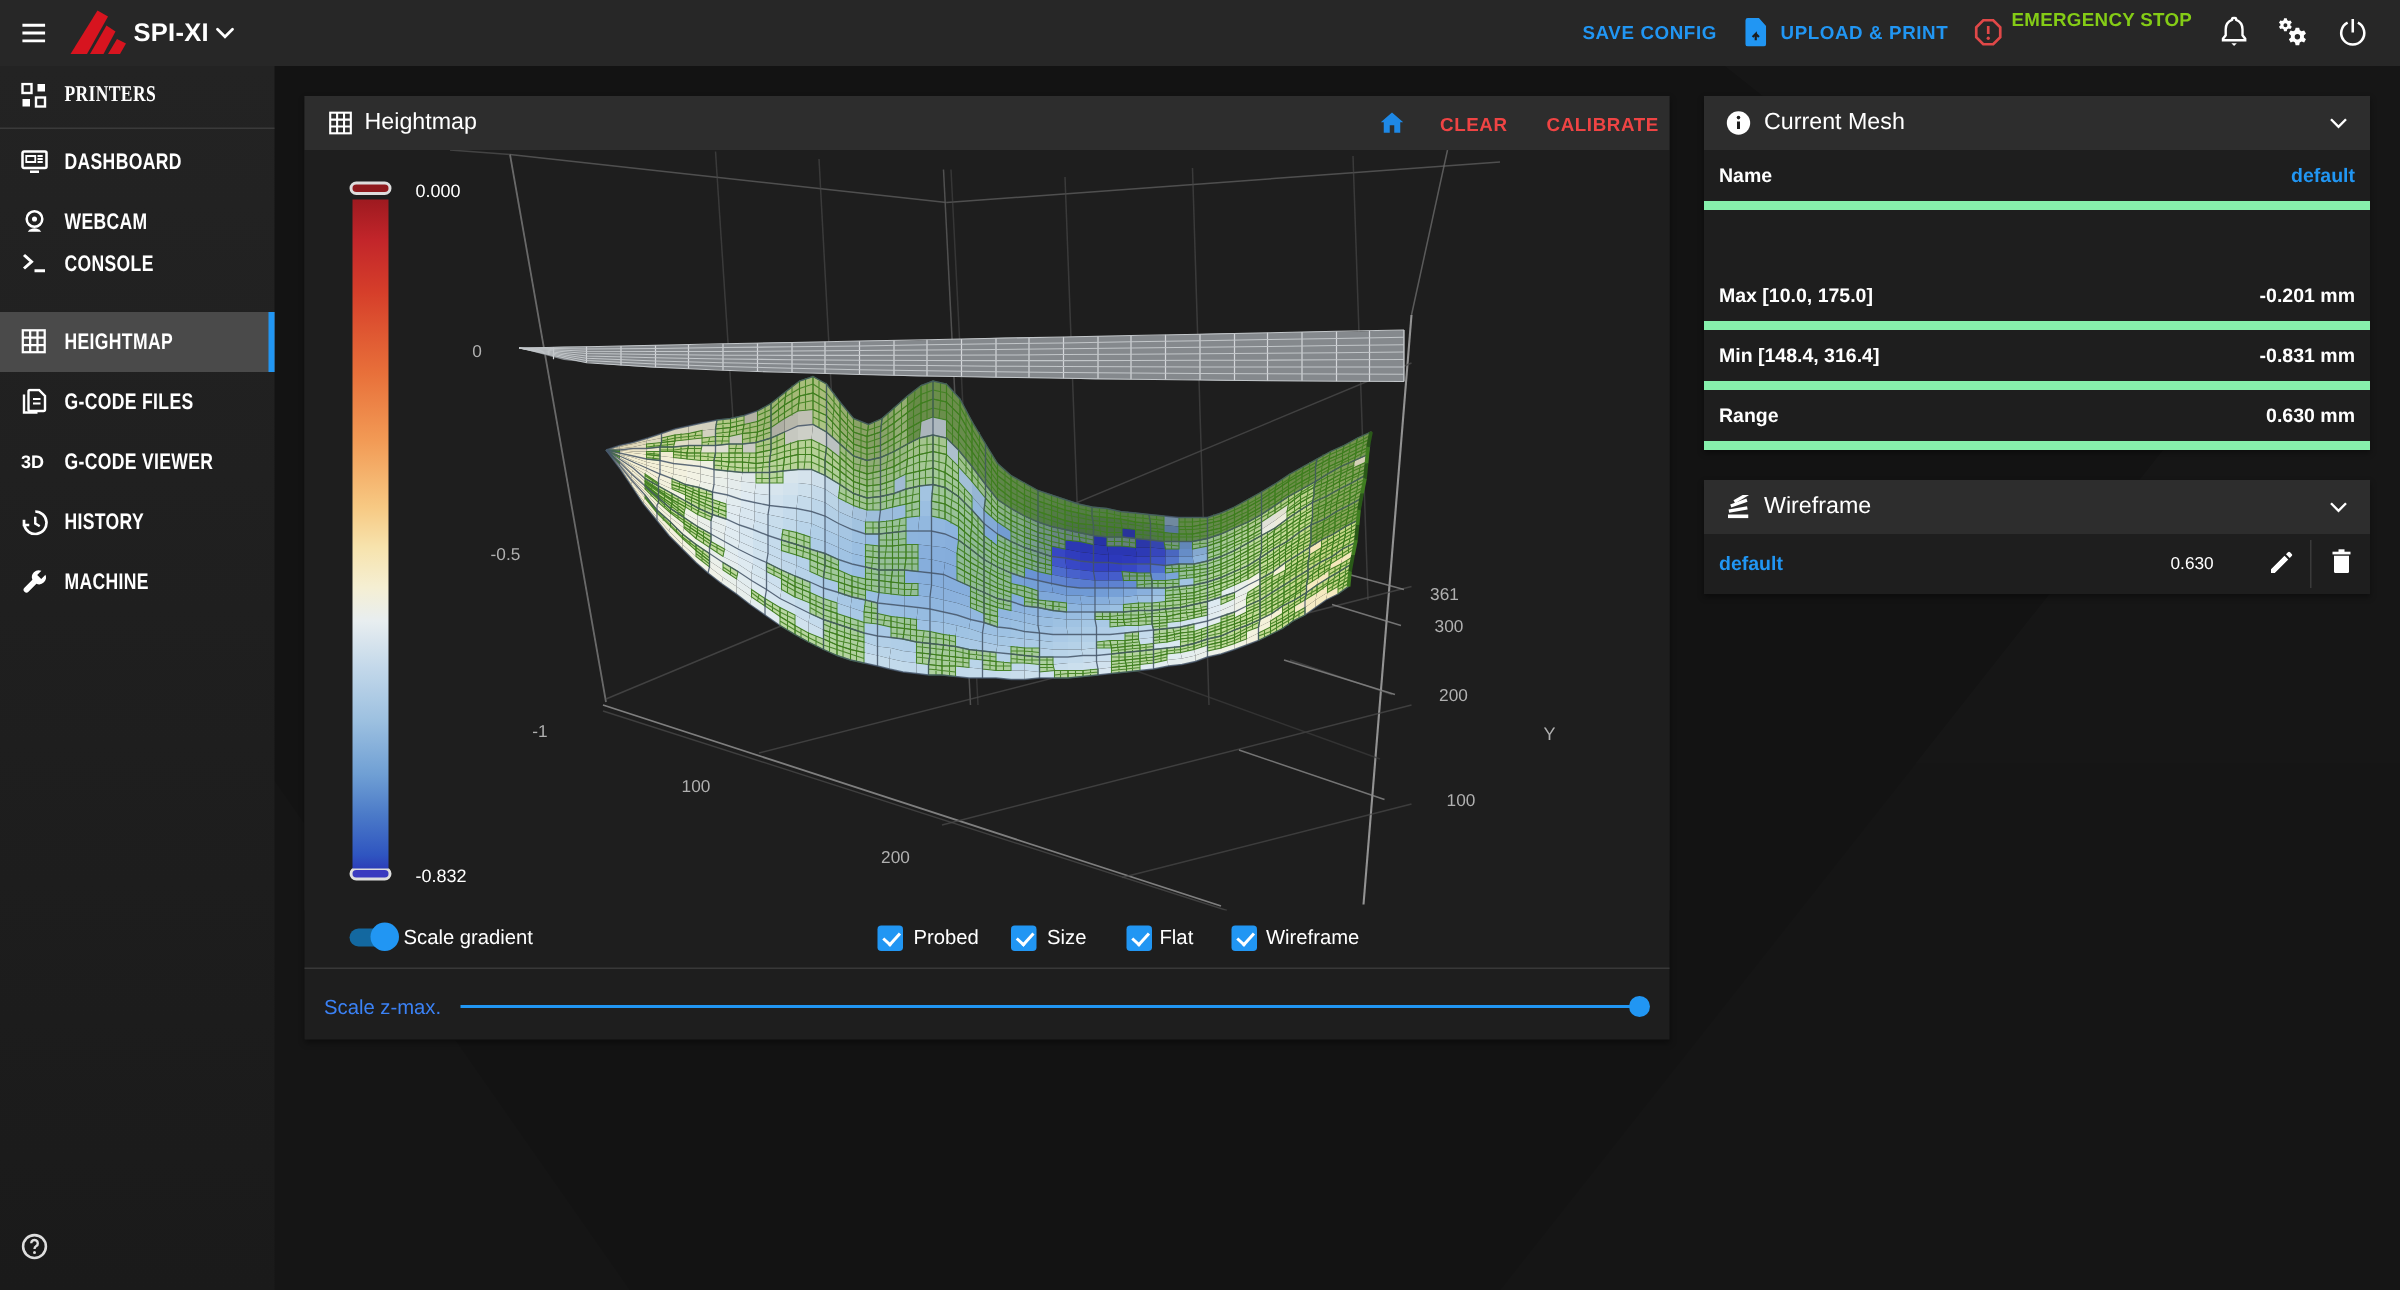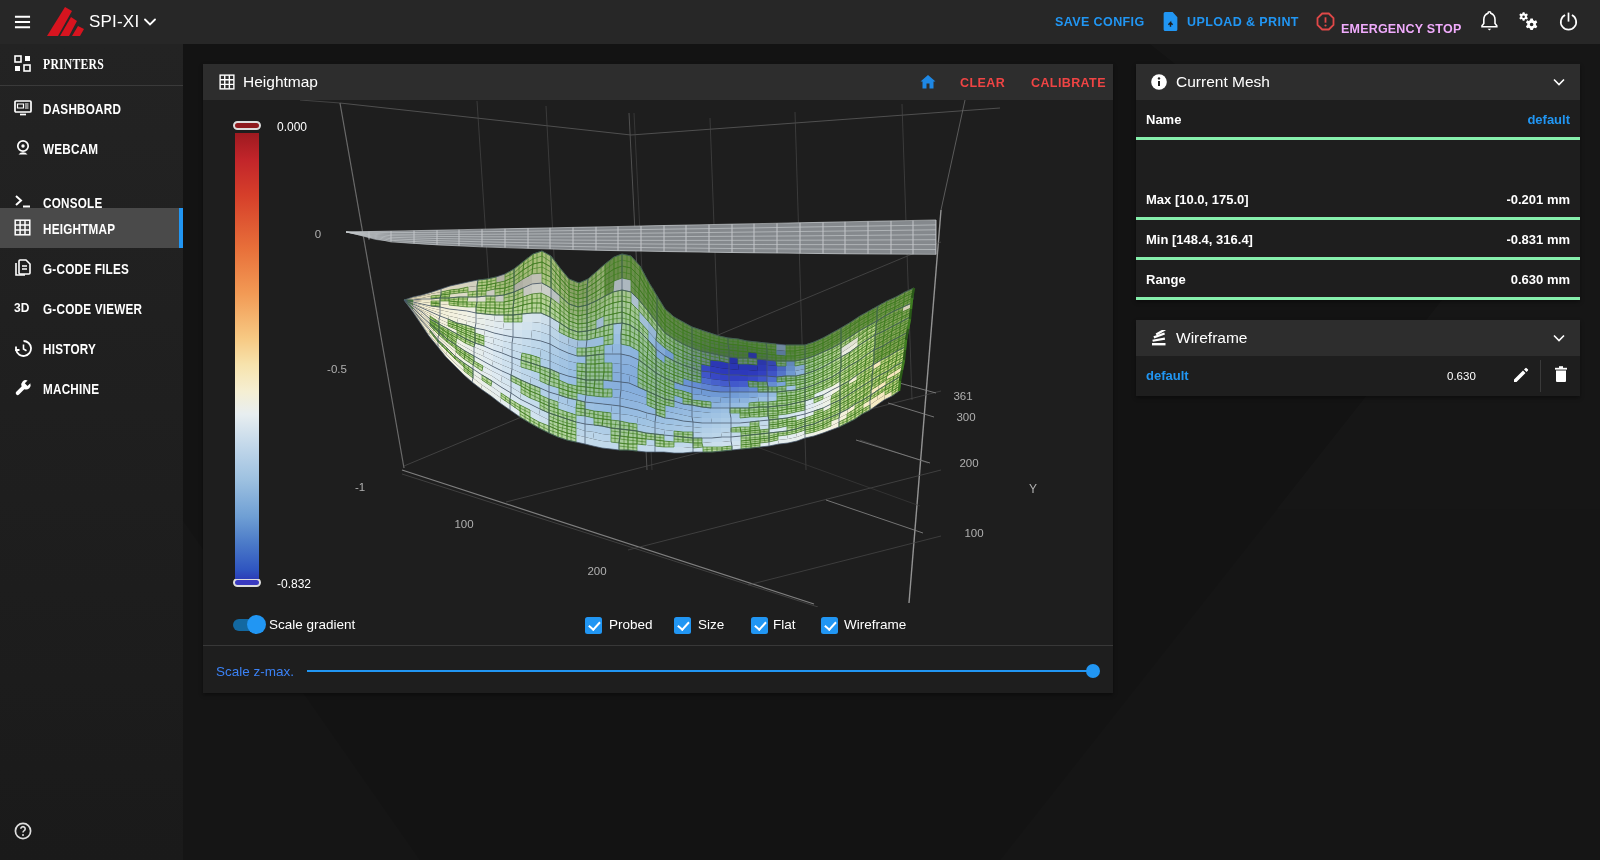--- a/index.html
+++ b/index.html
@@ -3,21 +3,21 @@
 *{margin:0;padding:0;box-sizing:border-box}
 html,body{width:1600px;height:860px;overflow:hidden;background:#131313;font-family:"Liberation Sans",sans-serif;position:relative}
 .abs{position:absolute}
 .topbar{position:absolute;left:0;top:0;width:1600px;height:44px;background:#272727;z-index:30}
 .sidebar{position:absolute;left:0;top:44px;width:183px;height:816px;background:linear-gradient(180deg,#232323,#1a1a1a);z-index:20}
 .navrow{position:absolute;left:0;width:183px;height:40px}
 .navrow .lbl{position:absolute;left:43px;top:50%;transform:translateY(-50%) scaleX(0.78);transform-origin:left center;font-size:15px;font-weight:bold;color:#fff;letter-spacing:.3px;white-space:nowrap}
 .card{position:absolute;background:#1e1e1e;box-shadow:0 2px 4px rgba(0,0,0,.4)}
 .chead{position:absolute;left:0;top:0;width:100%;height:36px;background:#2d2d2d}
 .ctitle{position:absolute;left:40px;top:9px;font-size:15.5px;color:#fff}
-.row{position:absolute;width:100%;height:40px;border-bottom:3px solid #86efac}
+.row{position:absolute;width:100%;height:40px;border-bottom:6px solid #86efac}
 .rlbl{position:absolute;left:10px;top:50%;transform:translateY(-50%);font-size:13px;font-weight:bold;color:#fff}
 .rval{position:absolute;right:10px;top:50%;transform:translateY(-50%);font-size:13px;font-weight:bold;color:#fff}
 .blue{color:#2196f3}
 .btn{position:absolute;font-size:12.5px;font-weight:bold;color:#ef4444;letter-spacing:.4px}
 .cb{position:absolute;width:17px;height:17px;background:#2196f3;border-radius:2.5px}
 .cb:after{content:"";position:absolute;left:5.5px;top:2px;width:4.5px;height:9px;border:solid #fff;border-width:0 2.2px 2.2px 0;transform:rotate(42deg)}
 .cblbl{position:absolute;font-size:13.5px;color:#fff}
 </style></head><body>
 <svg class="abs" style="left:0;top:0;z-index:1" width="1600" height="860">
     <g fill="#ffffff" opacity="0.012">
@@ -30,36 +30,36 @@
     <svg style="position:absolute;left:14px;top:14px;" width="17" height="16" viewBox="0 0 18 15">
       <path d="M1 2h16M1 7.5h16M1 13h16" stroke="#fff" stroke-width="2" fill="none"></path>
     </svg>
     <svg style="position:absolute;left:46px;top:6px;" width="39" height="31" viewBox="0 0 39 31">
       <g>
         <path d="M1 30 L12 30 L26 5 L19 1 Z" fill="#d7141f"></path>
         <path d="M14 30 L23 30 L31 15 L25 11 Z" fill="#d7141f"></path>
         <path d="M26 30 L34 30 L38 23 L32 20 Z" fill="#d7141f"></path>
       </g>
     </svg>
-    <div class="abs" style="left:89px;top:12px;font-size:17px;font-weight:400;color:#fff;letter-spacing:.2px">SPI-XI</div>
+    <div class="abs" style="left:89px;top:12px;font-size:17px;font-weight:700;color:#fff;letter-spacing:.2px">SPI-XI</div>
     <svg style="position:absolute;left:144px;top:18px;" width="12" height="8" viewBox="0 0 12 7">
       <path d="M1 1 L6 6 L11 1" stroke="#fff" stroke-width="1.8" fill="none" stroke-linecap="round"></path>
     </svg>
     <div class="btn" style="left:1055px;top:15px;color:#2196f3">SAVE CONFIG</div>
     <svg style="position:absolute;left:1163px;top:12px;" width="15" height="19" viewBox="0 0 14 18">
       <path d="M9 0H2a1.5 1.5 0 0 0-1.5 1.5v15A1.5 1.5 0 0 0 2 18h10a1.5 1.5 0 0 0 1.5-1.5V5z" fill="#2196f3"></path>
       <path d="M7 14v-4l-2 2m2-2 2 2" stroke="#1d1d1d" stroke-width="1.4" fill="none"></path>
     </svg>
     <div class="btn" style="left:1187px;top:15px;color:#2196f3">UPLOAD &amp; PRINT</div>
     <svg style="position:absolute;left:1316px;top:12px;" width="19" height="19" viewBox="0 0 19 18">
       <path d="M6.2 1h6.6L17.5 5.7v6.6L12.8 17H6.2L1.5 12.3V5.7Z" fill="none" stroke="#e04848" stroke-width="1.8"></path>
       <path d="M9.5 4.8v5.4" stroke="#e04848" stroke-width="1.8"></path>
       <circle cx="9.5" cy="13" r="1.1" fill="#e04848"></circle>
     </svg>
-    <div class="btn" style="left:1341px;top:22px;color:#f0abfc;letter-spacing:.2px">EMERGENCY STOP</div>
+    <div class="btn" style="left:1341px;top:6px;color:#84cc16;letter-spacing:.2px">EMERGENCY STOP</div>
     <svg style="position:absolute;left:1478px;top:11px;" width="21" height="21" viewBox="0 0 21 21">
       <path d="M10 2.2a1.4 1.4 0 1 1 2.8 0c2.6 1 4.2 3.3 4.2 6.3v4l1.8 2.3v1H4v-1l1.8-2.3v-4c0-3 1.6-5.3 4.2-6.3z" fill="none" stroke="#fff" stroke-width="1.6"></path>
       <path d="M9.6 17.8l1.8 1.8 1.8-1.8z" fill="#fff"></path>
     </svg>
     <svg style="position:absolute;left:1518px;top:11px;" width="21" height="21" viewBox="0 0 21 21">
       <g fill="#fff">
         <path d="M6.5 1.2l.3 1.3a3 3 0 0 1 .9.5l1.3-.4.9 1.5-1 .9a3 3 0 0 1 0 1l1 .9-.9 1.5-1.3-.4a3 3 0 0 1-.9.5l-.3 1.3H4.7l-.3-1.3a3 3 0 0 1-.9-.5l-1.3.4-.9-1.5 1-.9a3 3 0 0 1 0-1l-1-.9.9-1.5 1.3.4a3 3 0 0 1 .9-.5l.3-1.3zM5.6 4.5a1.3 1.3 0 1 0 0 2.6 1.3 1.3 0 0 0 0-2.6z"></path>
         <path d="M14.8 7.5l.4 1.7a4 4 0 0 1 1.2.7l1.7-.6 1.2 2.1-1.4 1.2a4 4 0 0 1 0 1.4l1.4 1.2-1.2 2.1-1.7-.6a4 4 0 0 1-1.2.7l-.4 1.7h-2.4l-.4-1.7a4 4 0 0 1-1.2-.7l-1.7.6-1.2-2.1 1.4-1.2a4 4 0 0 1 0-1.4L7.9 11.4l1.2-2.1 1.7.6a4 4 0 0 1 1.2-.7l.4-1.7zm-1.2 4.2a1.8 1.8 0 1 0 0 3.6 1.8 1.8 0 0 0 0-3.6z"></path>
       </g>
     </svg>
@@ -89,21 +89,21 @@
       <div class="lbl">DASHBOARD</div>
     </div>
     <div class="navrow" style="top:84px;">
       <svg style="position:absolute;left:14px;top:11px;" width="18" height="18" viewBox="0 0 18 18">
         <circle cx="9" cy="7" r="5.2" fill="none" stroke="#fff" stroke-width="1.7"></circle>
         <circle cx="9" cy="7" r="1.7" fill="#fff"></circle>
         <path d="M4.5 15.5a5.5 5.5 0 0 1 9 0z" fill="#fff"></path>
       </svg>
       <div class="lbl">WEBCAM</div>
     </div>
-    <div class="navrow" style="top:138px;text-align:center;">
+    <div class="navrow" style="top:112px;text-align:center;">
       <svg style="position:absolute;left:14px;top:11px;" width="18" height="18" viewBox="0 0 18 18">
         <path d="M2 3l5 4.5L2 12" stroke="#fff" stroke-width="2" fill="none"></path>
         <path d="M9 13.5h7" stroke="#fff" stroke-width="2"></path>
       </svg>
       <div class="lbl">CONSOLE</div>
     </div>
     <div class="navrow" style="top:164px;background:#4a4a4a;">
       <div class="abs" style="right:0;top:0;width:4px;height:40px;background:#2196f3"></div>
       <svg style="position:absolute;left:14px;top:11px;" width="18" height="18" viewBox="0 0 18 18">
         <g fill="none" stroke="#fff" stroke-width="1.5">

